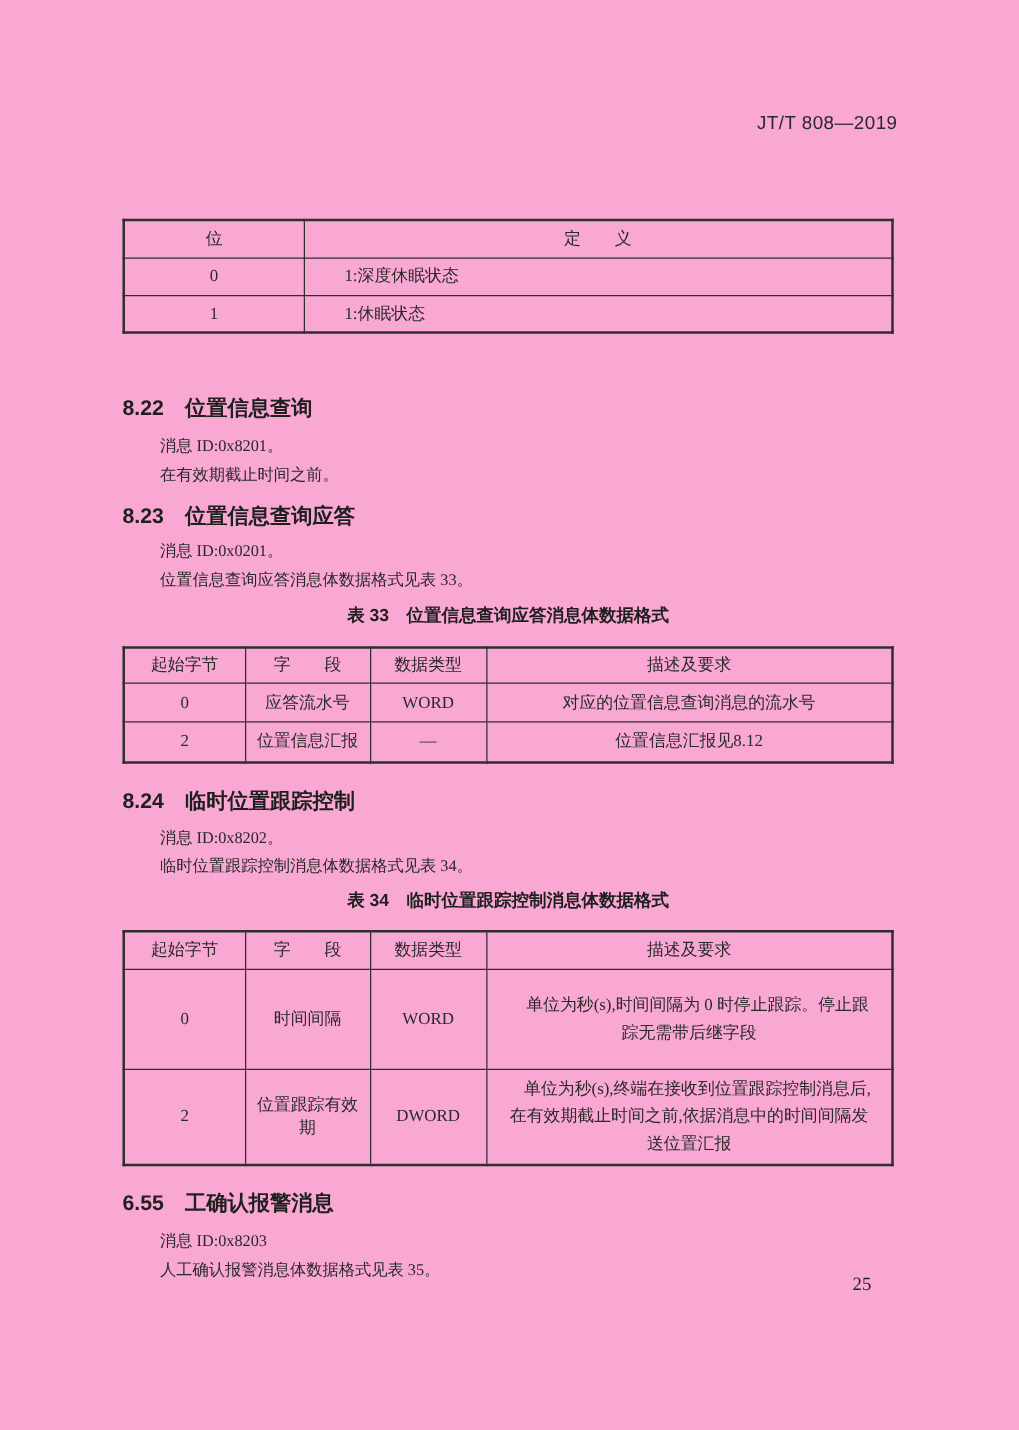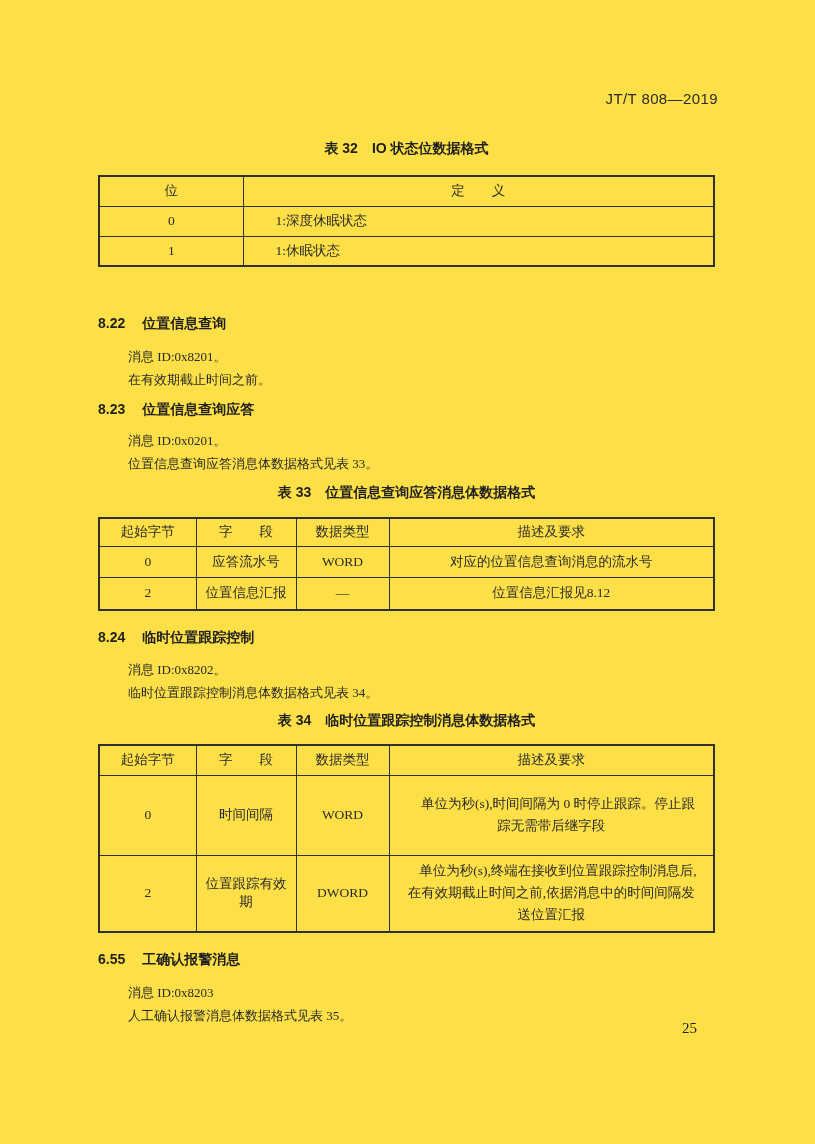--- a/index.html
+++ b/index.html
@@ -1,17 +1,17 @@
 <!DOCTYPE html>
 <html><head>
 <meta charset="utf-8">
 <style>
   html,body { margin:0; padding:0; background:#ffffff; }
   .page {
-    position:relative; width:815px; height:1144px; background:#fde047;
+    position:relative; width:815px; height:1144px; background:#f9a8d4;
     font-family:"Liberation Serif", serif; color:#232323; overflow:hidden;
   }
   .doc-code {
     position:absolute; top:90px; right:97px;
     font-family:"Liberation Sans", sans-serif; font-size:15px;
     letter-spacing:0.4px; color:#2a2a2a;
   }
   .tbl-caption {
     position:absolute; left:98px; width:617px; text-align:center;
     font-family:"Liberation Sans", sans-serif; font-weight:bold;
@@ -25,39 +25,38 @@
   table.tbl td {
     border:1px solid #2f2f2f; text-align:center; vertical-align:middle;
     padding:2px 6px; overflow:hidden;
   }
   table.tbl td.left { text-align:left; padding-left:32px; }
   table.tbl td.desc { text-align:center; padding:4px 12px 4px 12px; }
   .desc-text { text-indent:1em; line-height:1.65; }
   .sec-heading {
     position:absolute; left:98px;
     font-family:"Liberation Sans", sans-serif; font-weight:bold;
-    font-size:14px; color:#1f1f1f;
+    font-size:17px; color:#1f1f1f;
   }
   .sec-heading .sec-num { margin-right:17px; }
   .para {
     position:absolute; left:128px; font-size:13px; color:#282828;
     white-space:nowrap;
   }
   .page-num {
     position:absolute; top:1020px; left:682px; font-size:15px; color:#222;
   }
 </style>
 </head>
 <body>
 
 <div class="page">
 
   <div class="doc-code">JT/T 808—2019</div>
 
-  <div class="tbl-caption" style="top:140px">表 32　IO 状态位数据格式</div>
   <table class="tbl" style="top:175px">
     <colgroup>
         <col style="width:144px">
         <col>
       </colgroup>
     <tbody>
       <tr style="height:30px">
         <td>位</td>
         <td>定　　义</td>
       </tr>

